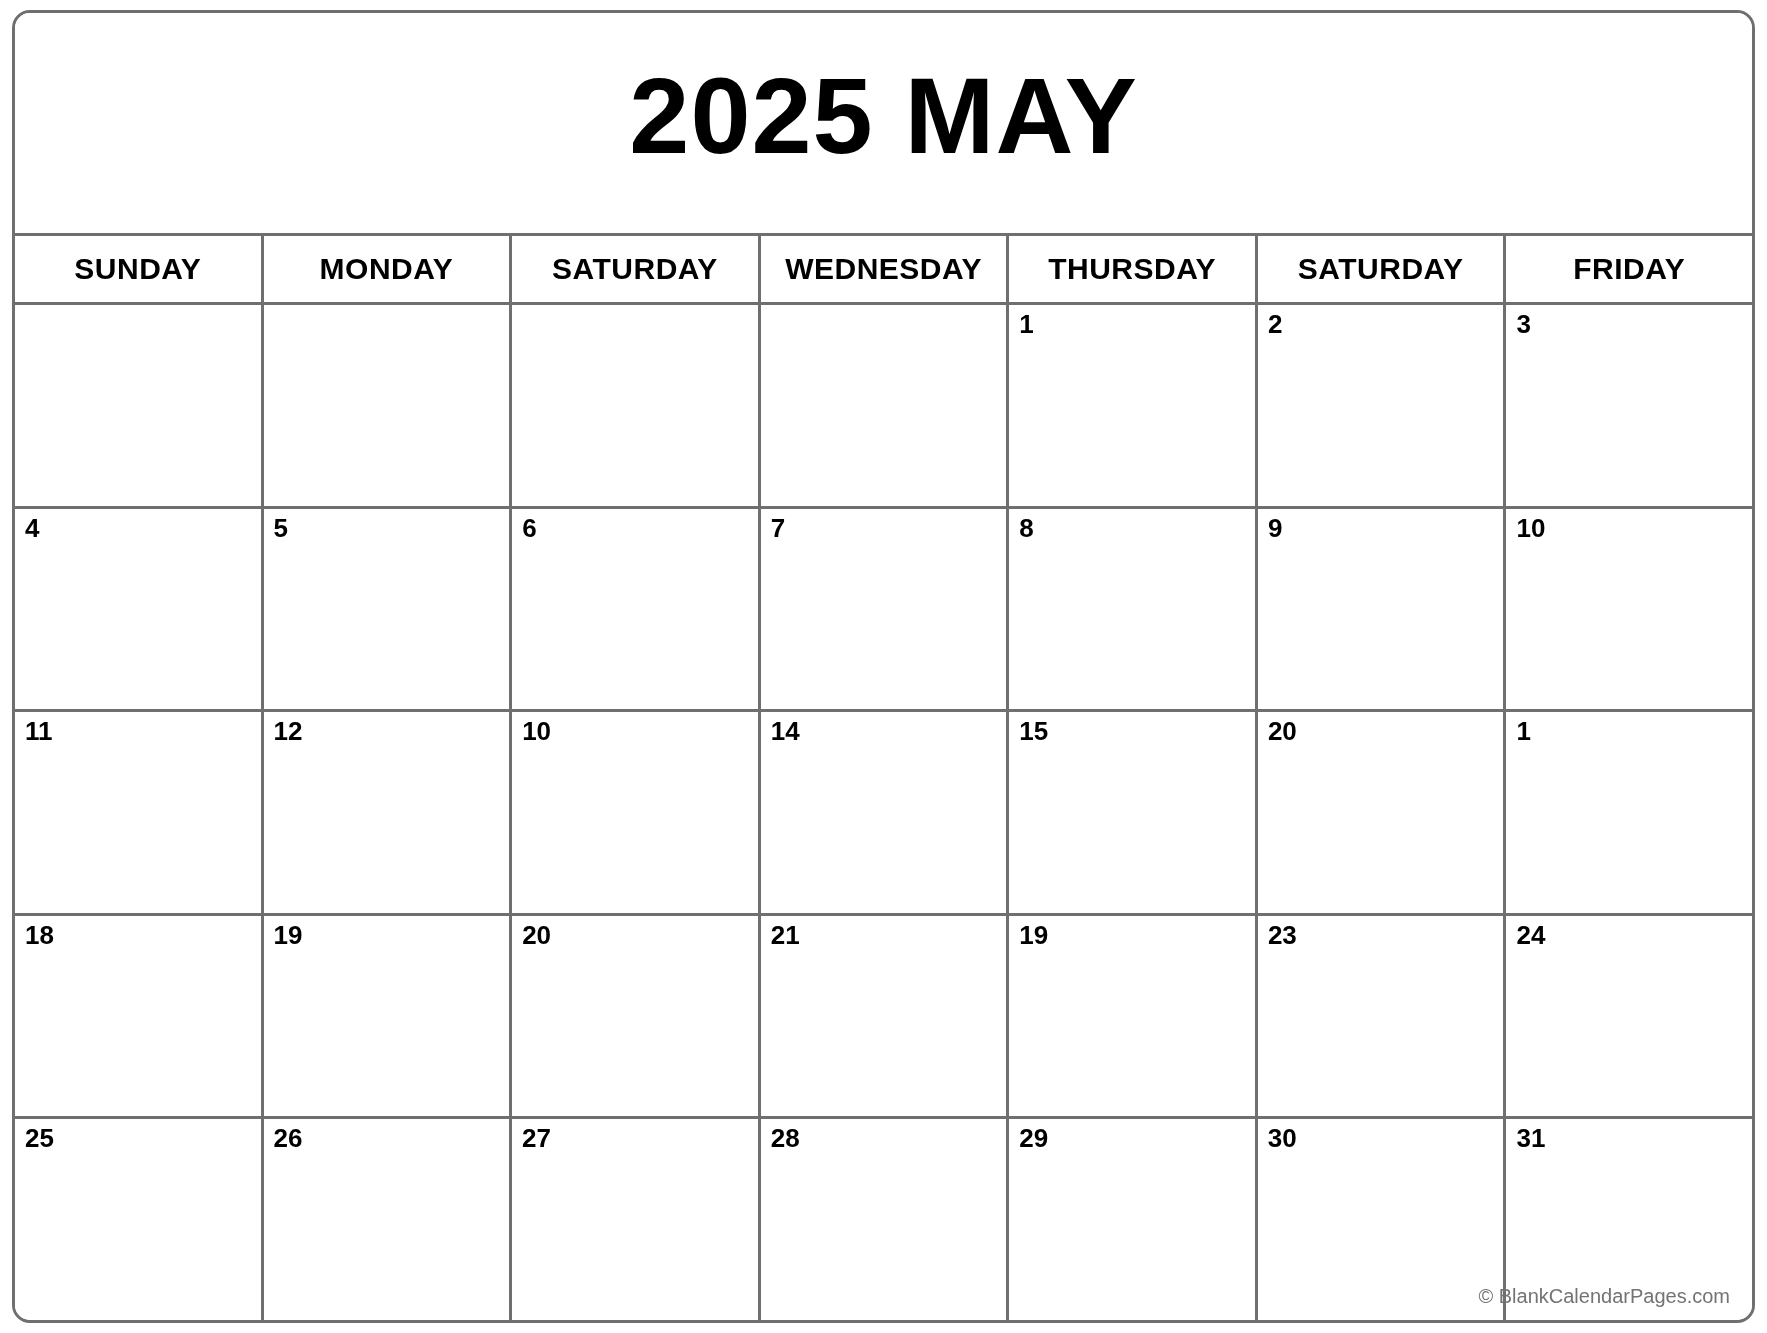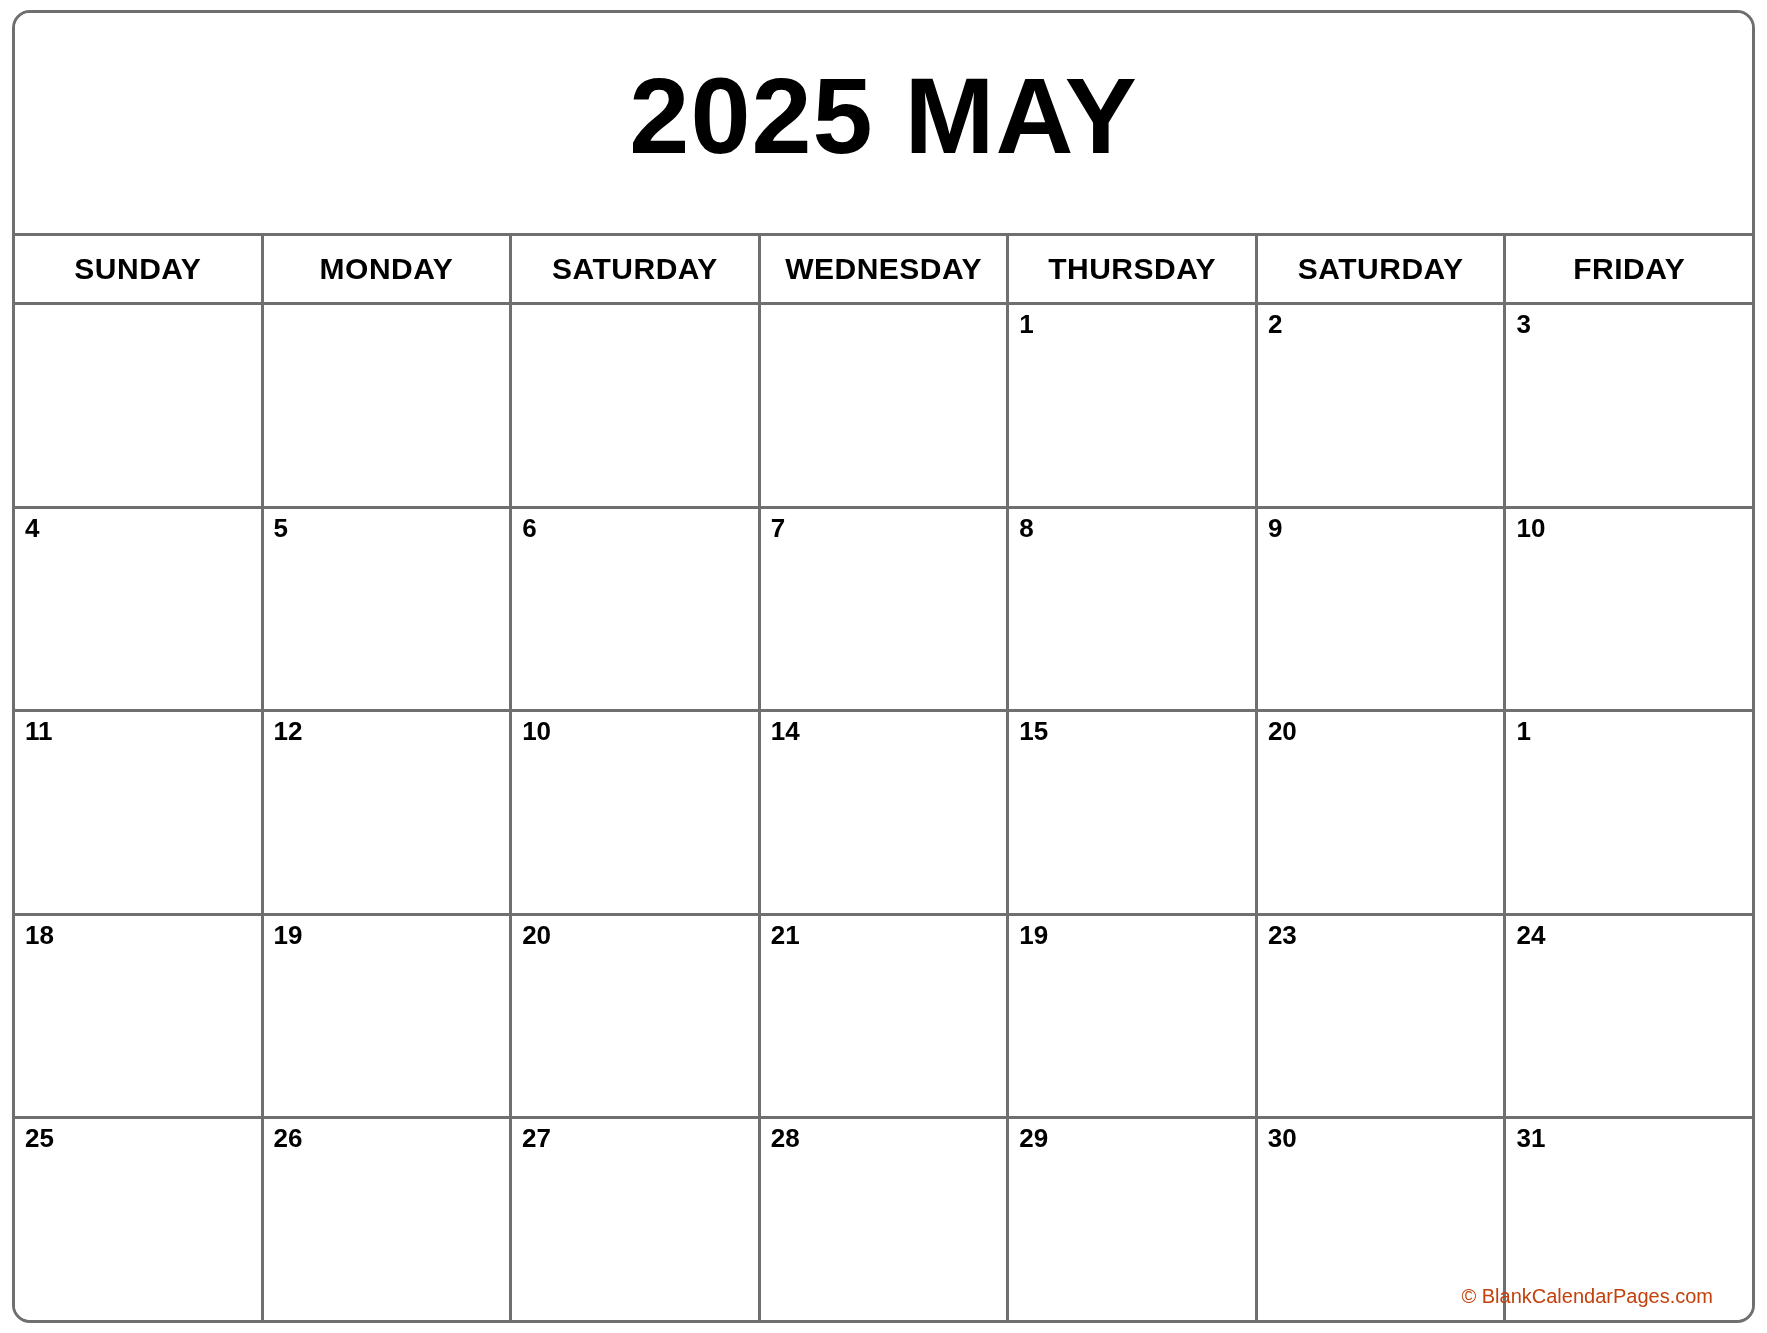--- a/index.html
+++ b/index.html
@@ -92,24 +92,24 @@
   }
   .day-cell:last-child { border-right: none; }
   .day-number {
     font-size: 26px;
     font-weight: bold;
     color: #000000;
     line-height: 1;
   }
   .footer {
     position: absolute;
-    right: 39px;
+    right: 22px;
     bottom: 12px;
     font-size: 20px;
-    color: #c2410c;
+    color: #737373;
     white-space: nowrap;
   }
 </style>
 </head>
 <body>
 
 <div class="calendar">
   <div class="frame">
 
     <div class="title-bar">

